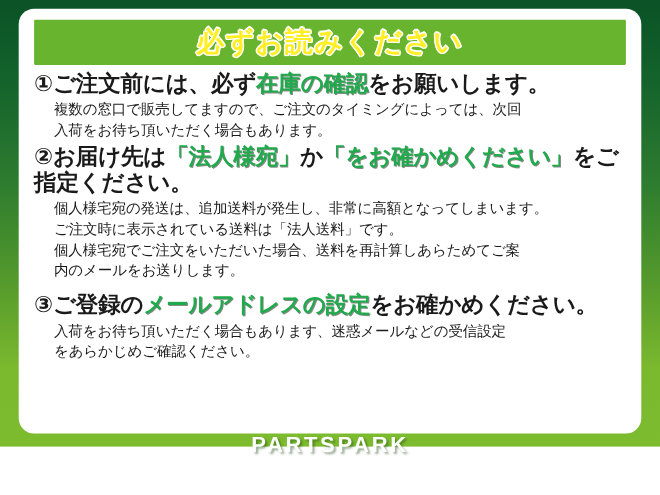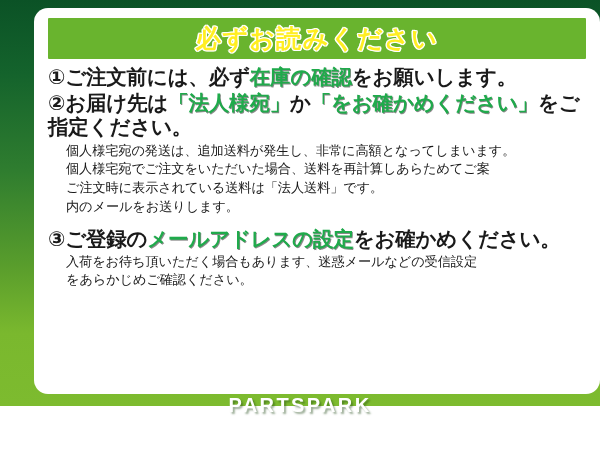--- a/index.html
+++ b/index.html
@@ -20,21 +20,21 @@
     box-sizing: border-box;
     background: linear-gradient(to bottom,
         #0b5226 0%,
         #14632c 18%,
         #2f7d2f 42%,
         #5a9e2c 66%,
         #7ab82e 82%,
         #7dbb2f 100%);
     display: flex;
     flex-direction: column;
-    align-items: flex-end;
+    align-items: center;
   }
 
   
   .card {
     position: relative;
     width: 566px;
     margin-top: 8px;
     background: #ffffff;
     border-radius: 14px;
     box-sizing: border-box;
@@ -126,30 +126,34 @@
   <div class="card">
 
     <div class="title-bar">
       <span class="title-text">必ずお読みください</span>
     </div>
 
     <div class="item gap-1">
       <div class="item-head">
         <span class="marker">①</span><span>ご注文前には、必ず</span><span class="hl">在庫の確認</span><span>をお願いします。</span>
       </div>
+      <div class="item-body">
+        <div>複数の窓口で販売してますので、ご注文のタイミングによっては、次回</div>
+        <div>入荷をお待ち頂いただく場合もあります。</div>
+      </div>
     </div>
 
     <div class="item gap-2">
       <div class="item-head wrap">
         <span class="marker">②</span><span>お届け先は</span><span class="hl">「法人様宛」</span><span>か</span><span class="hl">「をお確かめください」</span><span>をご指定ください。</span>
       </div>
       <div class="item-body">
         <div>個人様宅宛の発送は、追加送料が発生し、非常に高額となってしまいます。</div>
+        <div>ご注文時に表示されている送料は「法人送料」です。</div>
         <div>個人様宅宛でご注文をいただいた場合、送料を再計算しあらためてご案</div>
-        <div>ご注文時に表示されている送料は「法人送料」です。</div>
         <div>内のメールをお送りします。</div>
       </div>
     </div>
 
     <div class="item">
       <div class="item-head">
         <span class="marker">③</span><span>ご登録の</span><span class="hl">メールアドレスの設定</span><span>をお確かめください。</span>
       </div>
       <div class="item-body">
         <div>入荷をお待ち頂いただく場合もあります、迷惑メールなどの受信設定</div>

